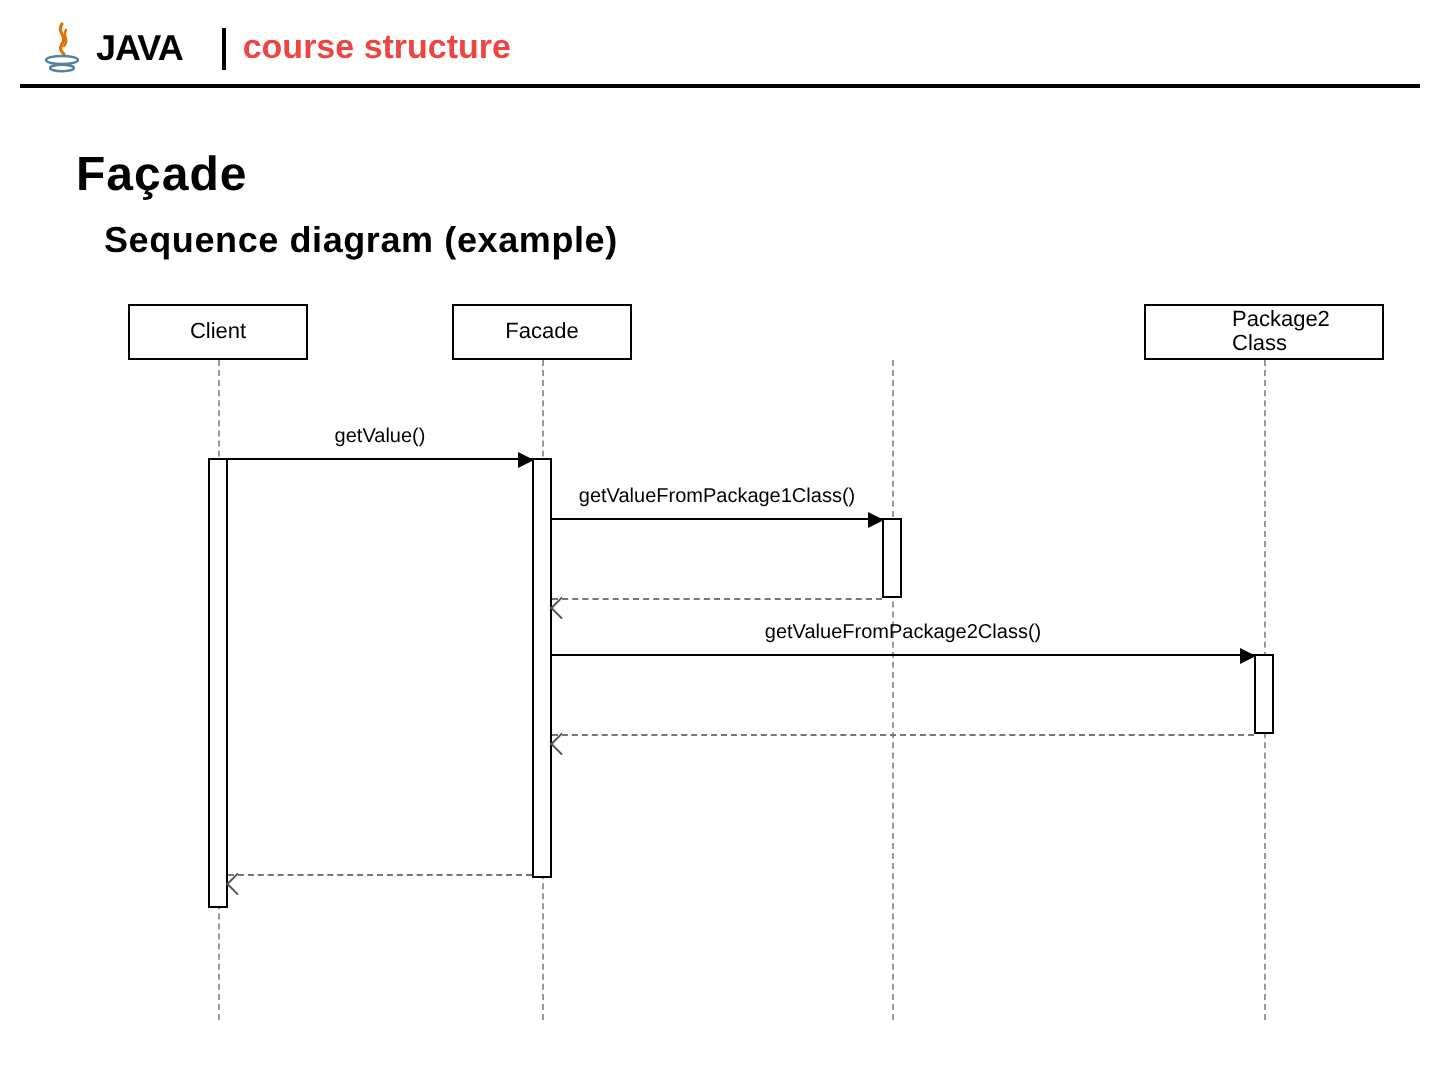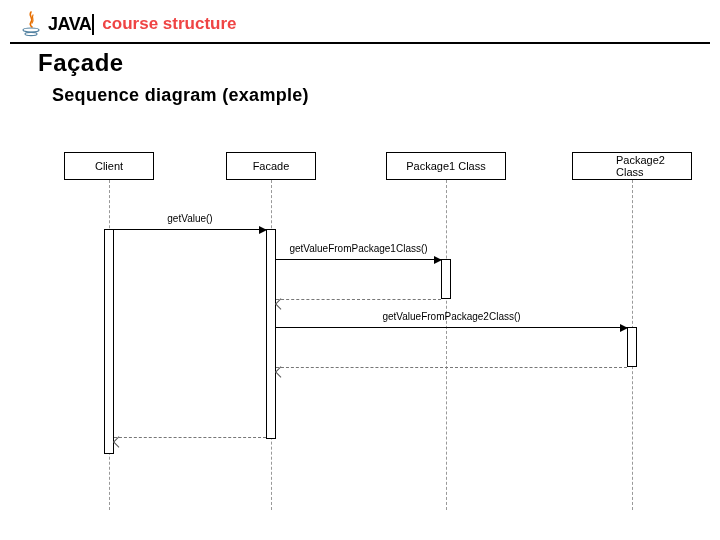--- a/index.html
+++ b/index.html
@@ -22,33 +22,33 @@
     width: 22px;
     height: 28px;
     margin-right: 6px;
     position: relative;
   }
   .java-text {
     font-weight: 900;
     font-size: 18px;
     letter-spacing: -0.5px;
     border-right: 2px solid #000;
-    padding-right: 1px;
+    padding-right: 20px;
     margin-right: 8px;
   }
   .course-text {
     font-weight: 700;
     font-size: 17px;
     color: #ef4444;
   }
   .slide-title {
     font-family: Impact, "Arial Black", sans-serif;
     font-size: 24px;
     font-weight: 700;
-    margin: 5px 0 8px 38px;
+    margin: 30px 0 8px 38px;
     letter-spacing: 0.5px;
   }
   .slide-subtitle {
     font-family: Impact, "Arial Black", sans-serif;
     font-size: 18px;
     font-weight: 700;
     margin: 6px 0 4px 52px;
     letter-spacing: 0.3px;
   }
   .diagram {
@@ -150,23 +150,20 @@
 <h2 class="slide-subtitle">Sequence diagram (example)</h2>
 
 <div class="diagram">
 
   <div class="participant-box" style="left:24px; width:90px;">
     <span>Client</span>
   </div>
   <div class="participant-box" style="left:186px; width:90px;">
     <span>Facade</span>
   </div>
-  <div class="participant-box" style="left:346px; width:120px;">
-    <span>Package1 Class</span>
-  </div>
   <div class="participant-box" style="left:532px; width:120px;padding-left:43px;">
     <span>Package2 Class</span>
   </div>
 
   <div class="lifeline" style="left:69px;"></div>
   <div class="lifeline" style="left:231px;"></div>
   <div class="lifeline" style="left:406px;"></div>
   <div class="lifeline" style="left:592px;"></div>
 
   <div class="activation" style="left:64px; top:77px; height:225px;"></div>

